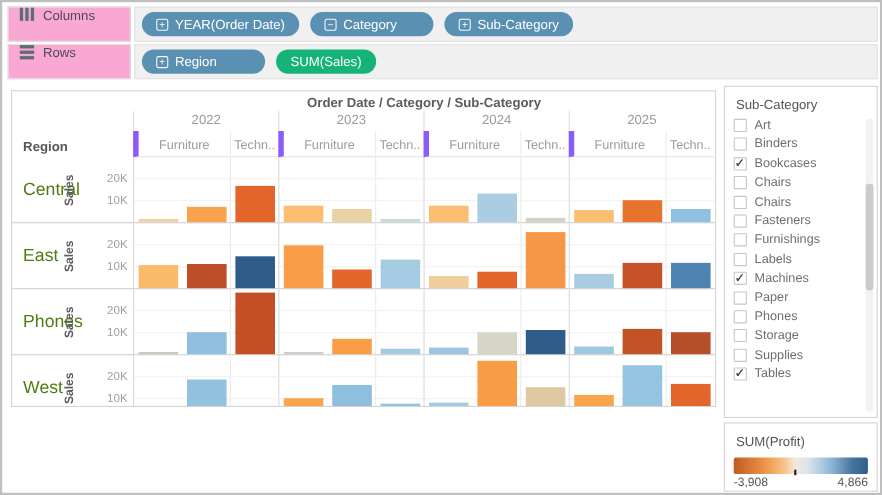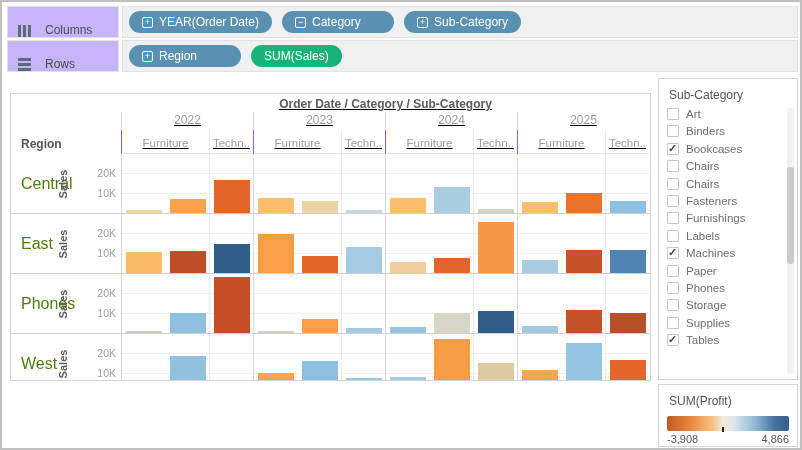--- a/index.html
+++ b/index.html
@@ -1,43 +1,43 @@
 <!DOCTYPE html>
 <html><head>
 <meta charset="utf-8">
 <style>
   * { margin:0; padding:0; box-sizing:border-box; }
   body { font-family:"Liberation Sans", sans-serif; background:#fff; }
   .frame { position:relative; width:802px; height:450px; border:2px solid #bfbfbf; background:#ffffff; overflow:hidden; }
 
   
   .shelf { position:absolute; left:5px; width:791px; height:32px; display:flex; }
-  .shelf-label-cell { width:112px; background:#c4b5fd; border:1px solid #e0e0e0; display:flex; align-items:flex-end; gap:14px; padding-left:10px; }
+  .shelf-label-cell { width:112px; background:#f9a8d4; border:1px solid #e0e0e0; display:flex; align-items:flex-start; gap:8px; padding-left:10px; }
   .shelf-tray { flex:1; margin-left:3px; background:#f0f0f0; border:1px solid #e2e2e2; display:flex; align-items:center; gap:10px; padding-left:6px; }
   .shelf-label { color:#4b4b4b; font-size:12px; }
   .icon-cols { display:flex; gap:2px; align-items:flex-end; }
   .icon-cols i { display:block; width:3px; height:12px; background:#5c6d77; }
   .icon-rows { display:flex; flex-direction:column; gap:2px; }
   .icon-rows i { display:block; width:13px; height:3px; background:#5c6d77; }
   .pill { height:22px; border-radius:11px; display:flex; align-items:center; gap:6px; padding:0 13px; color:#fff; font-size:12px; white-space:nowrap; cursor:default; }
   .pill.blue { background:#5a90b2; min-width:112px; }
   .pill.green { background:#16b378; }
   .expander { width:11px; height:11px; border:1px solid rgba(255,255,255,0.95); border-radius:2px; font-size:9px; line-height:9px; text-align:center; color:#fff; flex:0 0 auto; }
 
   
-  .chart-card { position:absolute; left:8px; top:91px; width:641px; height:288px; background:#fff; border:1px solid #d4d4d4; overflow:hidden;text-decoration:underline; }
+  .chart-card { position:absolute; left:8px; top:80px; width:641px; height:288px; background:#fff; border:1px solid #d4d4d4; overflow:hidden; }
   .c-title { height:18px; padding-left:110px; text-align:center; font-weight:bold; color:#5c5c5c; font-size:12px; line-height:20px; }
   .c-years { height:18px; display:flex; }
   .c-spacer { width:110px; flex:0 0 auto; }
   .year-cell { width:132px; flex:0 0 auto; border-left:1px solid #dcdcdc; text-align:center; color:#9c9c9c; font-size:12px; line-height:16px; }
   .c-cats { height:24px; display:flex; }
   .region-hdr-cell { width:110px; flex:0 0 auto; position:relative; }
   .region-hdr { position:absolute; left:10px; bottom:3px; font-weight:bold; color:#565656; font-size:12px; }
   .cat-cell { flex:0 0 auto; text-align:center; color:#9c9c9c; font-size:11.5px; line-height:26px; border-bottom:1px solid #e3e3e3; overflow:hidden; white-space:nowrap; }
-  .cat-cell.f { width:88px; border-left:1px solid #8b5cf6; }
+  .cat-cell.f { width:88px; border-left:5px solid #8b5cf6; }
   .cat-cell.t { width:44px; border-left:1px solid #ebebeb; }
   .r-row { height:60px; display:flex; border-bottom:1px solid #cfcfcf; position:relative; }
   .r-label { width:110px; flex:0 0 auto; position:relative; }
   .region-name { position:absolute; left:10px; top:50%; transform:translateY(-50%); color:#4d7c0f; font-size:16px; }
   .sales-label { position:absolute; left:52px; top:50%; transform:translate(-50%,-50%) rotate(180deg); writing-mode:vertical-rl; color:#5c5c5c; font-size:11px; font-weight:bold; }
   .tick { position:absolute; right:5px; color:#9e9e9e; font-size:10.5px; }
   .tick.t20 { top:13px; } .tick.t10 { top:33px; }
   .pane { position:relative; flex:0 0 auto; height:100%; }
   .pane.f { width:88px; border-left:1px solid #d9d9d9; }
   .pane.t { width:44px; border-left:1px solid #ebebeb; }

